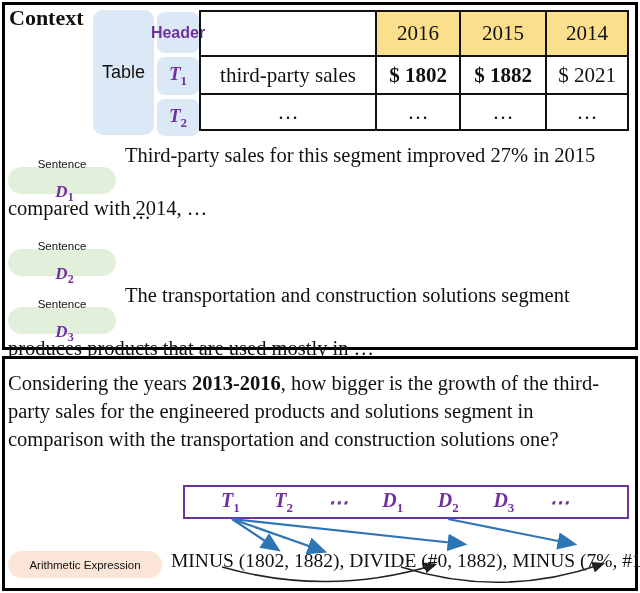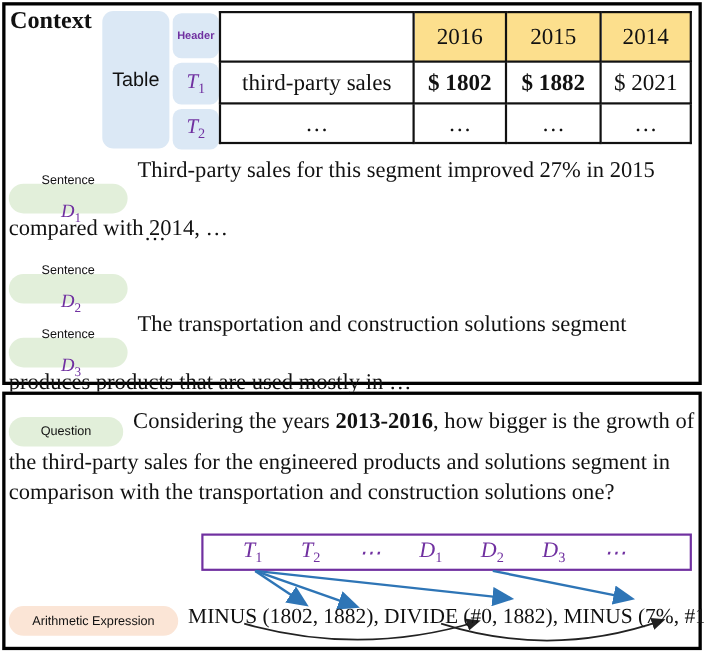--- a/index.html
+++ b/index.html
@@ -5,22 +5,22 @@
   html,body{margin:0;padding:0;background:#fff;}
   body{width:640px;height:593px;position:relative;font-family:"Liberation Serif",serif;color:#111;}
   .panel{position:absolute;left:2px;width:636px;border:3px solid #000;background:#fff;box-sizing:border-box;}
   #context-panel{top:2px;height:348px;}
   #question-panel{top:356px;height:235px;}
   .abs{position:absolute;}
   .title{font-size:22px;font-weight:bold;font-family:"Liberation Serif",serif;}
   
   .blk{background:#dbe8f5;border-radius:10px;display:flex;align-items:center;justify-content:center;box-sizing:border-box;}
   .blk-label{font-family:"Liberation Sans",sans-serif;font-size:18px;color:#111;}
-  .hdr-label{font-family:"Liberation Sans",sans-serif;font-size:10px;font-weight:bold;color:#7030a0;}
-  .mtok{color:#7030a0;font-weight:normal;font-style:italic;font-size:19px;font-family:"Liberation Serif",serif;text-align:right;}
+  .hdr-label{font-family:"Liberation Sans",sans-serif;font-size:16px;font-weight:bold;color:#7030a0;}
+  .mtok{color:#7030a0;font-weight:bold;font-style:italic;font-size:19px;font-family:"Liberation Serif",serif;text-align:right;}
   .mtok sub{font-style:normal;font-size:13px;}
   
   table.grid{border-collapse:collapse;table-layout:fixed;}
   table.grid td{border:2px solid #111;text-align:center;vertical-align:middle;font-size:21px;padding:0;overflow:hidden;}
   td.yellow{background:#fcdf8d;}
   td.bold{font-weight:bold;}
   
   .para{font-size:20.5px;line-height:28px;width:624px;}
   .pill{display:inline-flex;align-items:center;justify-content:center;border-radius:14px;height:27px;vertical-align:-6px;margin-right:9px;flex-direction:column;}
   .pill.green{background:#e2efda;}
@@ -99,23 +99,21 @@
     <span class="pill green" style="width:108px;">
       <span class="pill-tag">Sentence</span>
       <span class="mtok"><i>D</i><sub>3</sub></span>
     </span><span>The transportation and construction solutions segment produces products that are used mostly in …</span>
   </div>
 </div>
 
 <div class="panel" id="question-panel">
 
   <div class="abs para" style="left:3px;top:10px;">
-    <span class="pill green" style="width:104px;">
-      <span class="pill-tag">Question</span>
-    </span><span><span>Considering the years </span><b class="seg">2013-2016</b><span>, how bigger is the growth of the third-party sales for the engineered products and solutions segment in comparison with the transportation and construction solutions one?</span></span>
+    <span><span>Considering the years </span><b class="seg">2013-2016</b><span>, how bigger is the growth of the third-party sales for the engineered products and solutions segment in comparison with the transportation and construction solutions one?</span></span>
   </div>
 
   <div class="abs tokbox" style="left:178px;top:126px;width:446px;height:34px;">
     <span class="mtok"><i>T</i><sub>1</sub></span>
     <span class="mtok"><i>T</i><sub>2</sub></span>
     <span class="mtok"><i>⋯</i></span>
     <span class="mtok"><i>D</i><sub>1</sub></span>
     <span class="mtok"><i>D</i><sub>2</sub></span>
     <span class="mtok"><i>D</i><sub>3</sub></span>
     <span class="mtok"><i>⋯</i></span>

